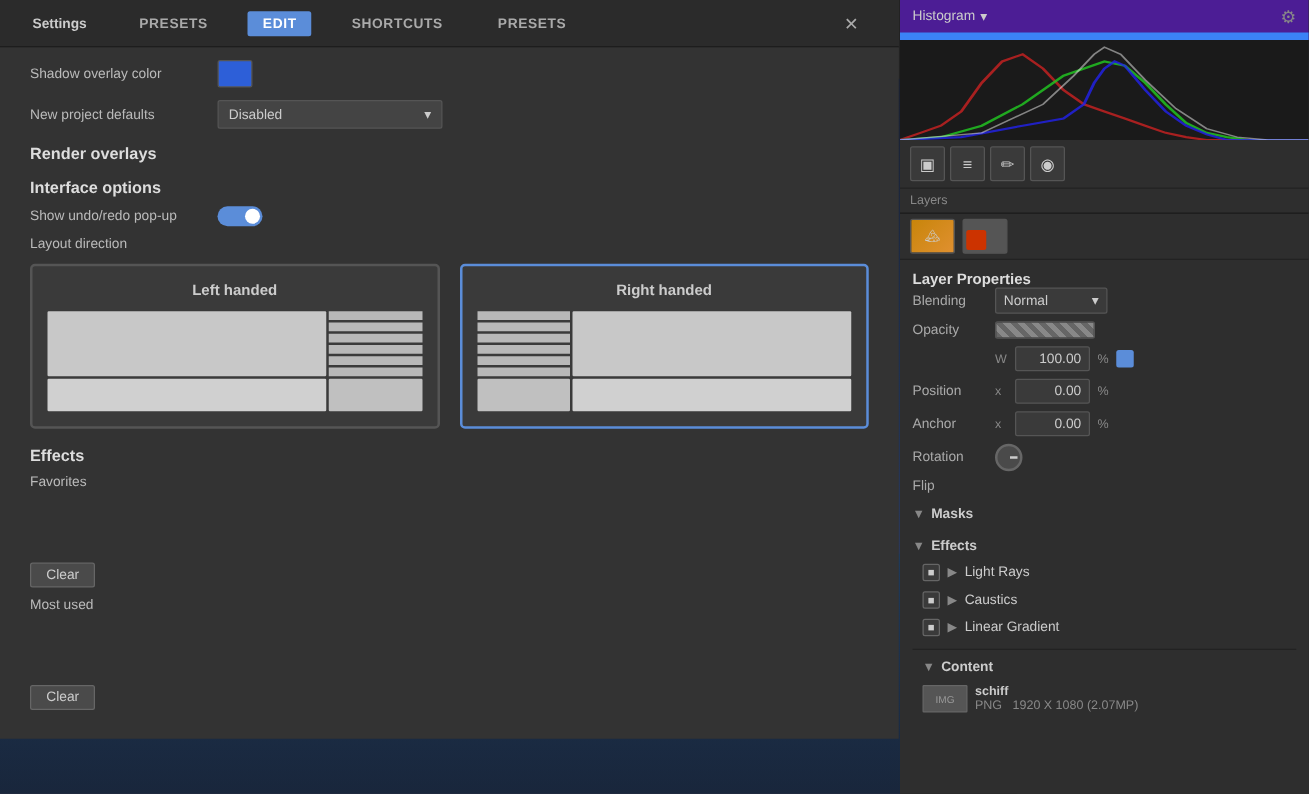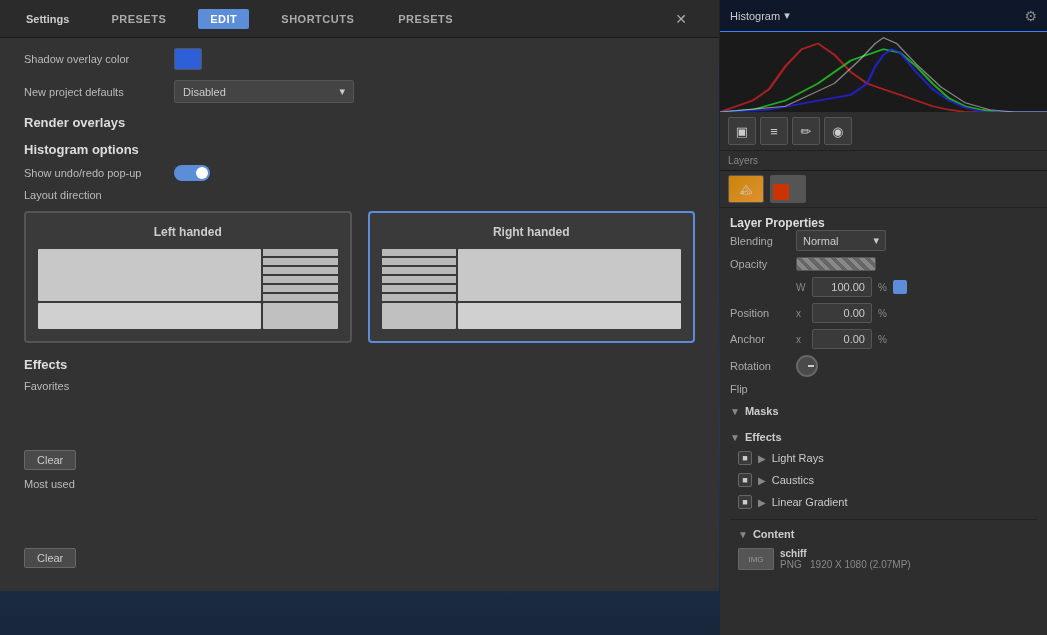--- a/index.html
+++ b/index.html
@@ -261,27 +261,27 @@
     .right-panel {
       width: 327px;
       height: 635px;
       background: #2e2e2e;
       display: flex;
       flex-direction: column;
     }
 
     
     .histogram-bar {
-      background: #0f172a;
+      background: #4c1d95;
       padding: 5px 10px;
       display: flex;
       align-items: center;
       justify-content: space-between;
       height: 32px;
-      border-bottom: 1px solid #3b82f6;
+      border-bottom: 6px solid #3b82f6;
     }
 
     .histogram-title {
       color: #ccc;
       font-size: 11px;
       display: flex;
       align-items: center;
       gap: 4px;
     }
 
@@ -610,21 +610,21 @@
       <span class="section-label">New project defaults</span>
       <div class="dropdown-select">
         <span>Disabled</span>
         <span>▾</span>
       </div>
     </div>
 
     <div class="section-heading">Render overlays</div>
 
 
-    <div class="section-heading">Histogram options</div>
+    <div class="section-heading">Interface options</div>
 
     <div class="toggle-row">
       <span class="section-label">Show undo/redo pop-up</span>
       <div class="toggle-switch"></div>
     </div>
 
     <div class="section-row" style="margin-bottom:6px;">
       <span class="section-label">Layout direction</span>
     </div>
 

